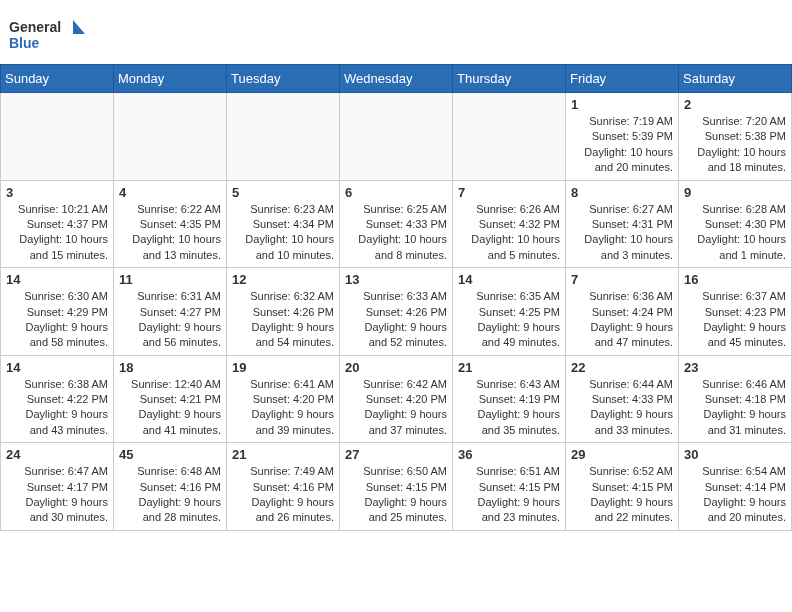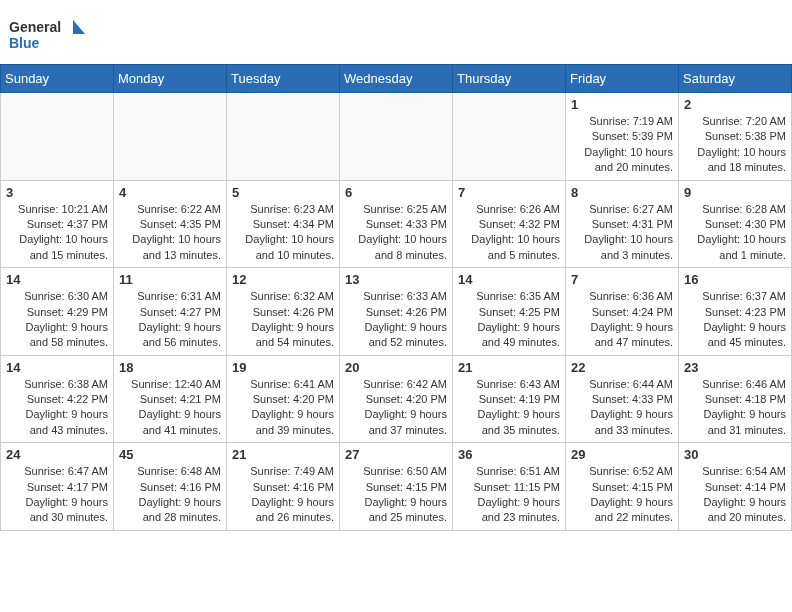--- a/index.html
+++ b/index.html
@@ -279,21 +279,21 @@
         </td>
         <td>
           <span class="day-number">27</span>
           <div class="day-info">Sunrise: 6:50 AM
 Sunset: 4:15 PM
 Daylight: 9 hours and 25 minutes.</div>
         </td>
         <td>
           <span class="day-number">36</span>
           <div class="day-info">Sunrise: 6:51 AM
-Sunset: 11:15 PM
+Sunset: 4:15 PM
 Daylight: 9 hours and 23 minutes.</div>
         </td>
         <td>
           <span class="day-number">29</span>
           <div class="day-info">Sunrise: 6:52 AM
 Sunset: 4:15 PM
 Daylight: 9 hours and 22 minutes.</div>
         </td>
         <td>
           <span class="day-number">30</span>

